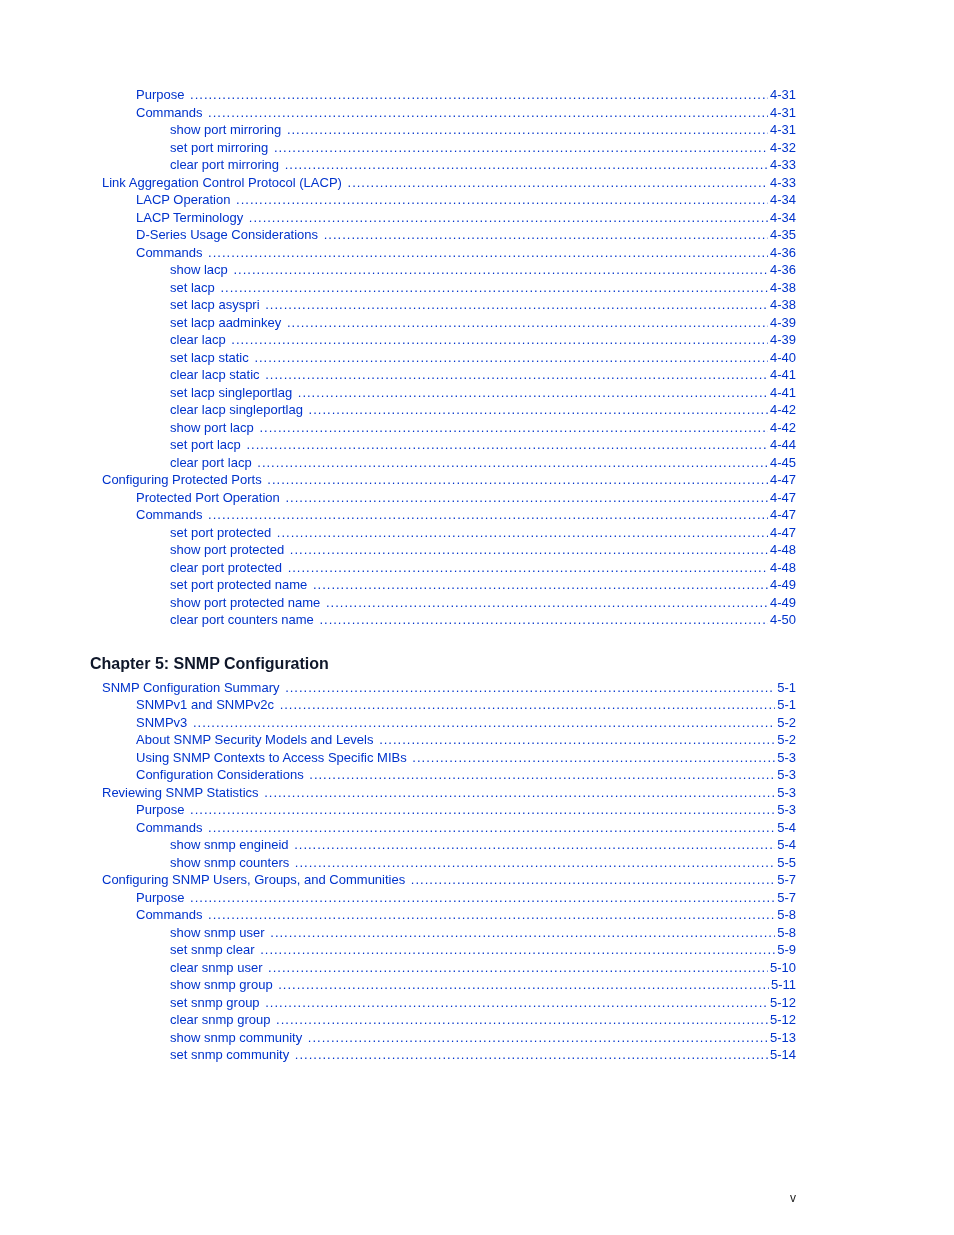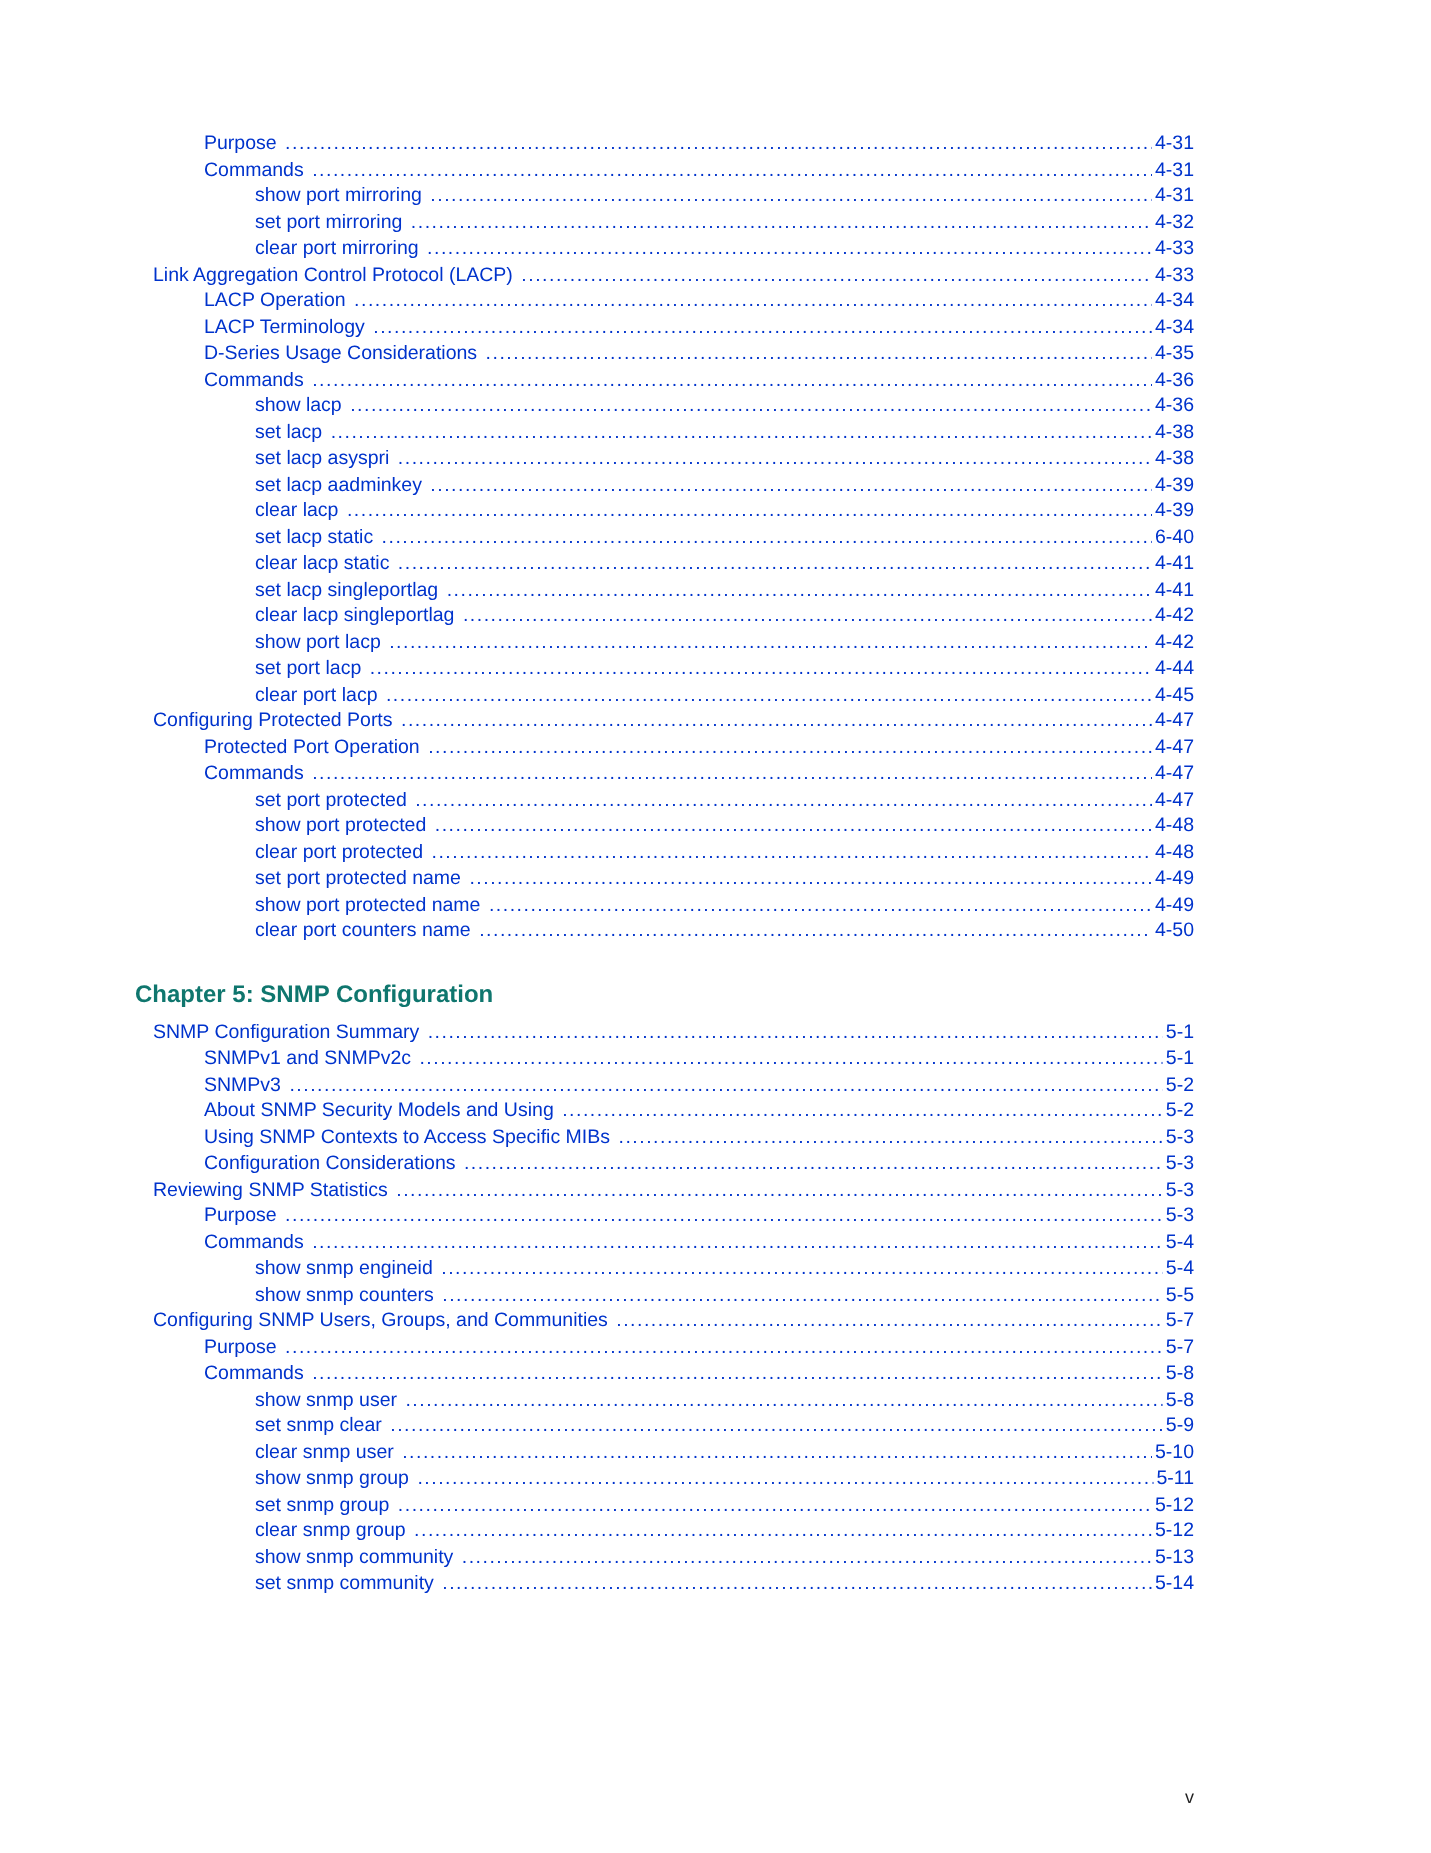--- a/index.html
+++ b/index.html
@@ -32,21 +32,21 @@
     color: #0033cc;
     letter-spacing: 1px;
     font-size: 13px;
     padding: 0 2px;
   }
   .toc-page {
     color: #0033cc;
     padding-left: 2px;
   }
   .chapter-heading {
-    color: #0f766e;
+    color: #0f172a;
     font-weight: bold;
     font-size: 16px;
     margin-top: 26px;
     margin-bottom: 6px;
   }
   .footer-num {
     position: absolute;
     bottom: 30px;
     right: 62px;
     font-size: 12px;
@@ -148,21 +148,21 @@
       <div class="toc-entry indent-2">
         <a class="toc-label" href="#">clear lacp</a>
         <span style="color: rgb(0, 51, 204);">&nbsp;</span>
         <span class="toc-dots">................................................................................................................................................................................................................................................................................................................................................................................................................</span>
         <span class="toc-page">4-39</span>
       </div>
       <div class="toc-entry indent-2">
         <a class="toc-label" href="#">set lacp static</a>
         <span style="color: rgb(0, 51, 204);">&nbsp;</span>
         <span class="toc-dots">................................................................................................................................................................................................................................................................................................................................................................................................................</span>
-        <span class="toc-page">6-40</span>
+        <span class="toc-page">4-40</span>
       </div>
       <div class="toc-entry indent-2">
         <a class="toc-label" href="#">clear lacp static</a>
         <span style="color: rgb(0, 51, 204);">&nbsp;</span>
         <span class="toc-dots">................................................................................................................................................................................................................................................................................................................................................................................................................</span>
         <span class="toc-page">4-41</span>
       </div>
       <div class="toc-entry indent-2">
         <a class="toc-label" href="#">set lacp singleportlag</a>
         <span style="color: rgb(0, 51, 204);">&nbsp;</span>
@@ -260,21 +260,21 @@
         <span class="toc-dots">................................................................................................................................................................................................................................................................................................................................................................................................................</span>
         <span class="toc-page">5-1</span>
       </div>
       <div class="toc-entry indent-1">
         <a class="toc-label" href="#">SNMPv3</a>
         <span style="color: rgb(0, 51, 204);">&nbsp;</span>
         <span class="toc-dots">................................................................................................................................................................................................................................................................................................................................................................................................................</span>
         <span class="toc-page">5-2</span>
       </div>
       <div class="toc-entry indent-1">
-        <a class="toc-label" href="#">About SNMP Security Models and Using</a>
+        <a class="toc-label" href="#">About SNMP Security Models and Levels</a>
         <span style="color: rgb(0, 51, 204);">&nbsp;</span>
         <span class="toc-dots">................................................................................................................................................................................................................................................................................................................................................................................................................</span>
         <span class="toc-page">5-2</span>
       </div>
       <div class="toc-entry indent-1">
         <a class="toc-label" href="#">Using SNMP Contexts to Access Specific MIBs</a>
         <span style="color: rgb(0, 51, 204);">&nbsp;</span>
         <span class="toc-dots">................................................................................................................................................................................................................................................................................................................................................................................................................</span>
         <span class="toc-page">5-3</span>
       </div>

